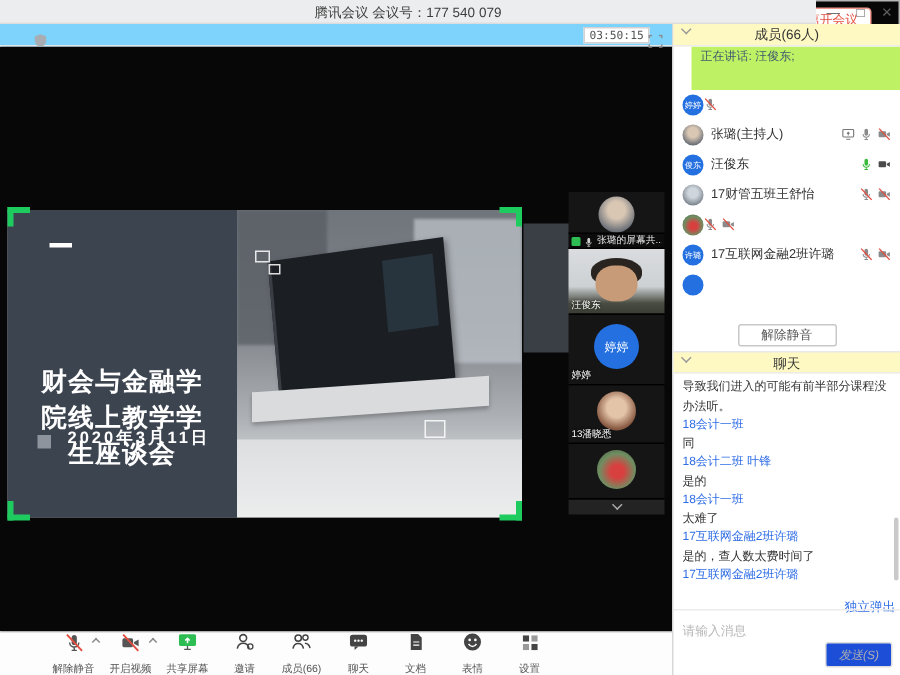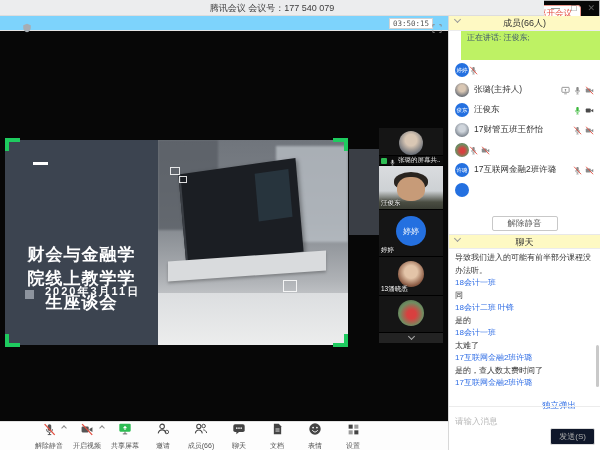--- a/index.html
+++ b/index.html
@@ -96,27 +96,27 @@
   .micons { display:flex; gap:3px; align-items:center; flex:0 0 auto; }
   .unmute-row { height:22px; display:flex; align-items:center; justify-content:center; flex:0 0 auto; }
   .unmute-btn { width:66px; height:15px; border:1px solid #c8c8c8; border-radius:2px; background:#fff;
                 font-size:8.5px; line-height:13px; text-align:center; color:#555; }
   .chat-head { border-top:1px solid #e8e8e8; }
   .chat-body { flex:1 1 auto; overflow:hidden; position:relative; padding:3px 6px 0 6px;
                font-size:8px; line-height:12.5px; }
   .cmsg.sender { color:#2f6de5; }
   .cmsg.text { color:#333; }
   .chat-scroll { position:absolute; right:1px; top:96px; width:3px; height:42px; background:#c9c9c9; border-radius:2px; }
-  .popout-row { flex:0 0 auto; height:12px; text-align:right; padding-right:24px; }
+  .popout-row { flex:0 0 auto; height:12px; text-align:right; padding-right:3px; }
   .popout { color:#2f6de5; font-size:8.5px; line-height:12px; }
   .input-row { flex:0 0 auto; height:18px; border-top:1px solid #ececec; padding:3px 6px; }
   .input-ph { color:#b8b8b8; font-size:8.5px; }
   .send-row { flex:0 0 auto; height:26px; position:relative; }
-  .send-btn { position:absolute; right:5px; bottom:5px; padding:2px 8px; background:#0f172a;
-              border:1px solid #ddd; border-radius:2px; color:#aeaeae; font-size:8px; }
+  .send-btn { position:absolute; right:5px; bottom:5px; padding:2px 8px; background:#1d4ed8;
+              border:1px solid #ddd; border-radius:2px; color:#aeaeae; font-size:8px;font-style:italic; }
 
   
   .toolbar { position:absolute; left:0; top:421px; width:448px; height:29px; background:#fdfdfd;
              border-top:1px solid #e2e2e2; display:flex; align-items:center; padding-left:30px; z-index:30; }
   .tb-item { width:38px; display:flex; flex-direction:column; align-items:center; gap:1px; position:relative; cursor:default; }
   .tb-item .lbl { font-size:7px; color:#555; white-space:nowrap; }
   .tb-chev { position:absolute; right:2px; top:4px; width:4px; height:4px;
              border-right:1.2px solid #888; border-bottom:1.2px solid #888; transform:rotate(-135deg); }
   .leave-btn { position:absolute; right:19px; top:5px; height:17px; padding:0 8px; background:#fff;
                border:1px solid #f0988d; border-radius:3px; color:#e34d3f; font-size:8.5px; line-height:15px; }

